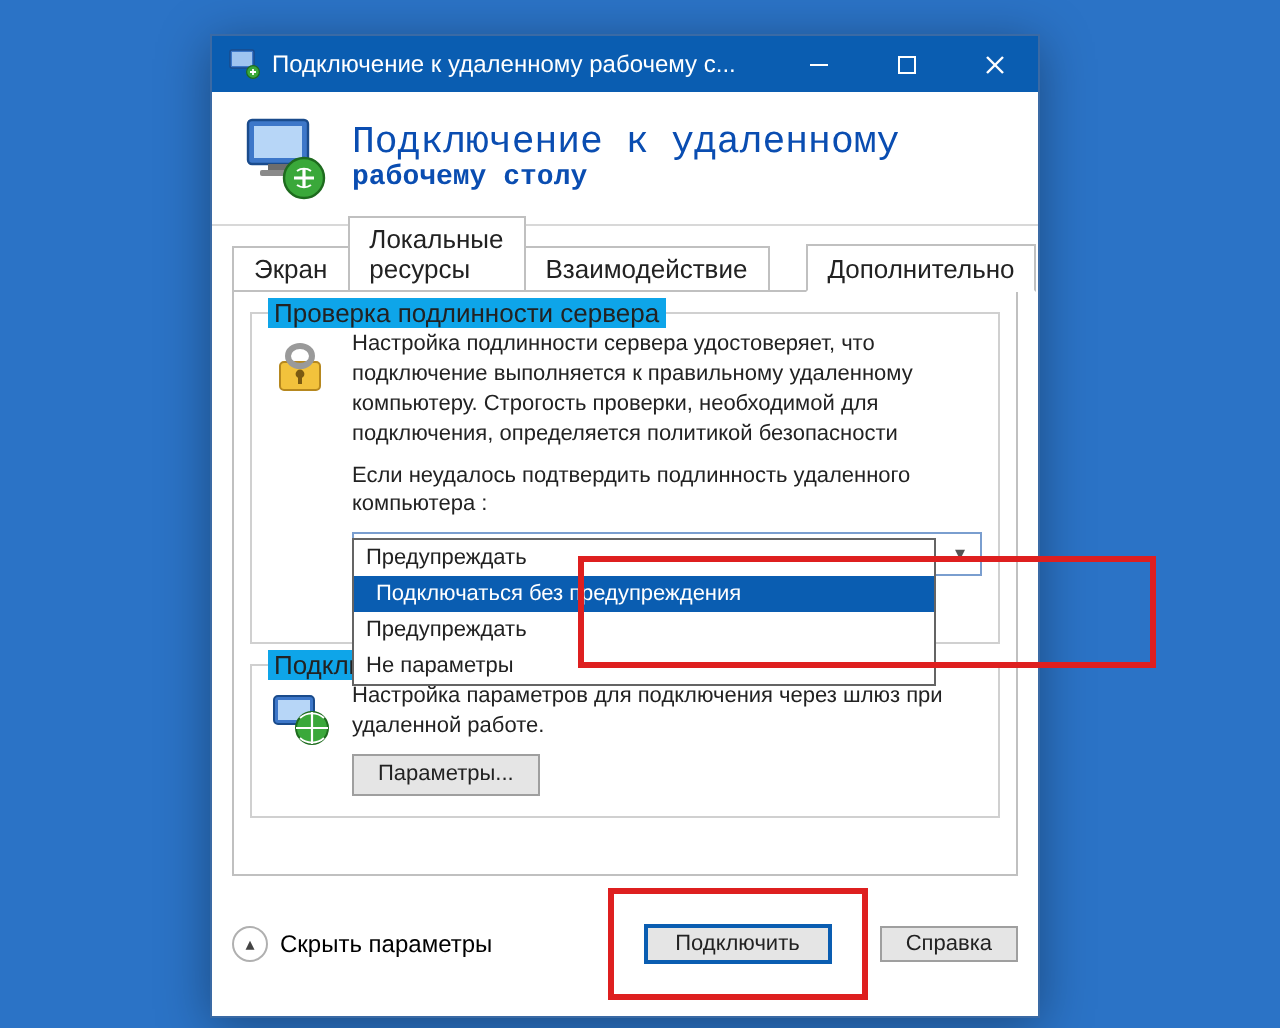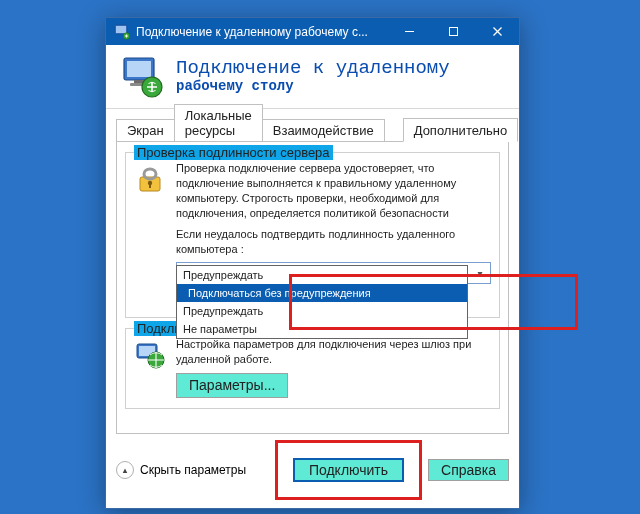--- a/index.html
+++ b/index.html
@@ -202,23 +202,23 @@
   }
   .dropdown .dd-item.sel {
     background: #0a5db1;
     color: #ffffff;
     padding-left: 11px;
   }
 
   
   .btn {
     border: 1px solid #9f9f9f;
-    background: #5eead4;
+    background: #e5e5e5;
     padding: 2px 12px;
-    font-size: 14px;
+    font-size: 11px;
     color: #222;
     display: inline-block;
   }
   .btn.primary {
     border: 2px solid #0a5db1;
     padding: 2px 14px;
   }
 
   
   .bottom {
@@ -317,21 +317,21 @@
       <div class="group-row">
         <div class="group-icon">
           <svg viewBox="0 0 32 32">
             <rect x="6" y="14" width="20" height="14" rx="2" fill="#f2c23c" stroke="#b6881f" stroke-width="1"></rect>
             <rect x="10" y="6" width="12" height="10" rx="6" fill="none" stroke="#9a9a9a" stroke-width="3"></rect>
             <circle cx="16" cy="20" r="2.2" fill="#7a5a12"></circle>
             <rect x="15" y="21" width="2" height="4" fill="#7a5a12"></rect>
           </svg>
         </div>
         <div class="group-content">
-          <p>Проверка подключение сервера удостоверяет, что подключение выполняется к правильному удаленному компьютеру. Строгость проверки, необходимой для подключения, определяется политикой безопасности</p>
+          <p>Настройка подлинности сервера удостоверяет, что подключение выполняется к правильному удаленному компьютеру. Строгость проверки, необходимой для подключения, определяется политикой безопасности</p>
           <p>Если неудалось подтвердить подлинность удаленного компьютера :</p>
           <div class="combo">
             <span>Предупреждать</span>
             <span class="caret">▾</span>
           </div>
         </div>
       </div>
 
       <div class="dropdown">
         <div class="dd-item">Предупреждать</div>

